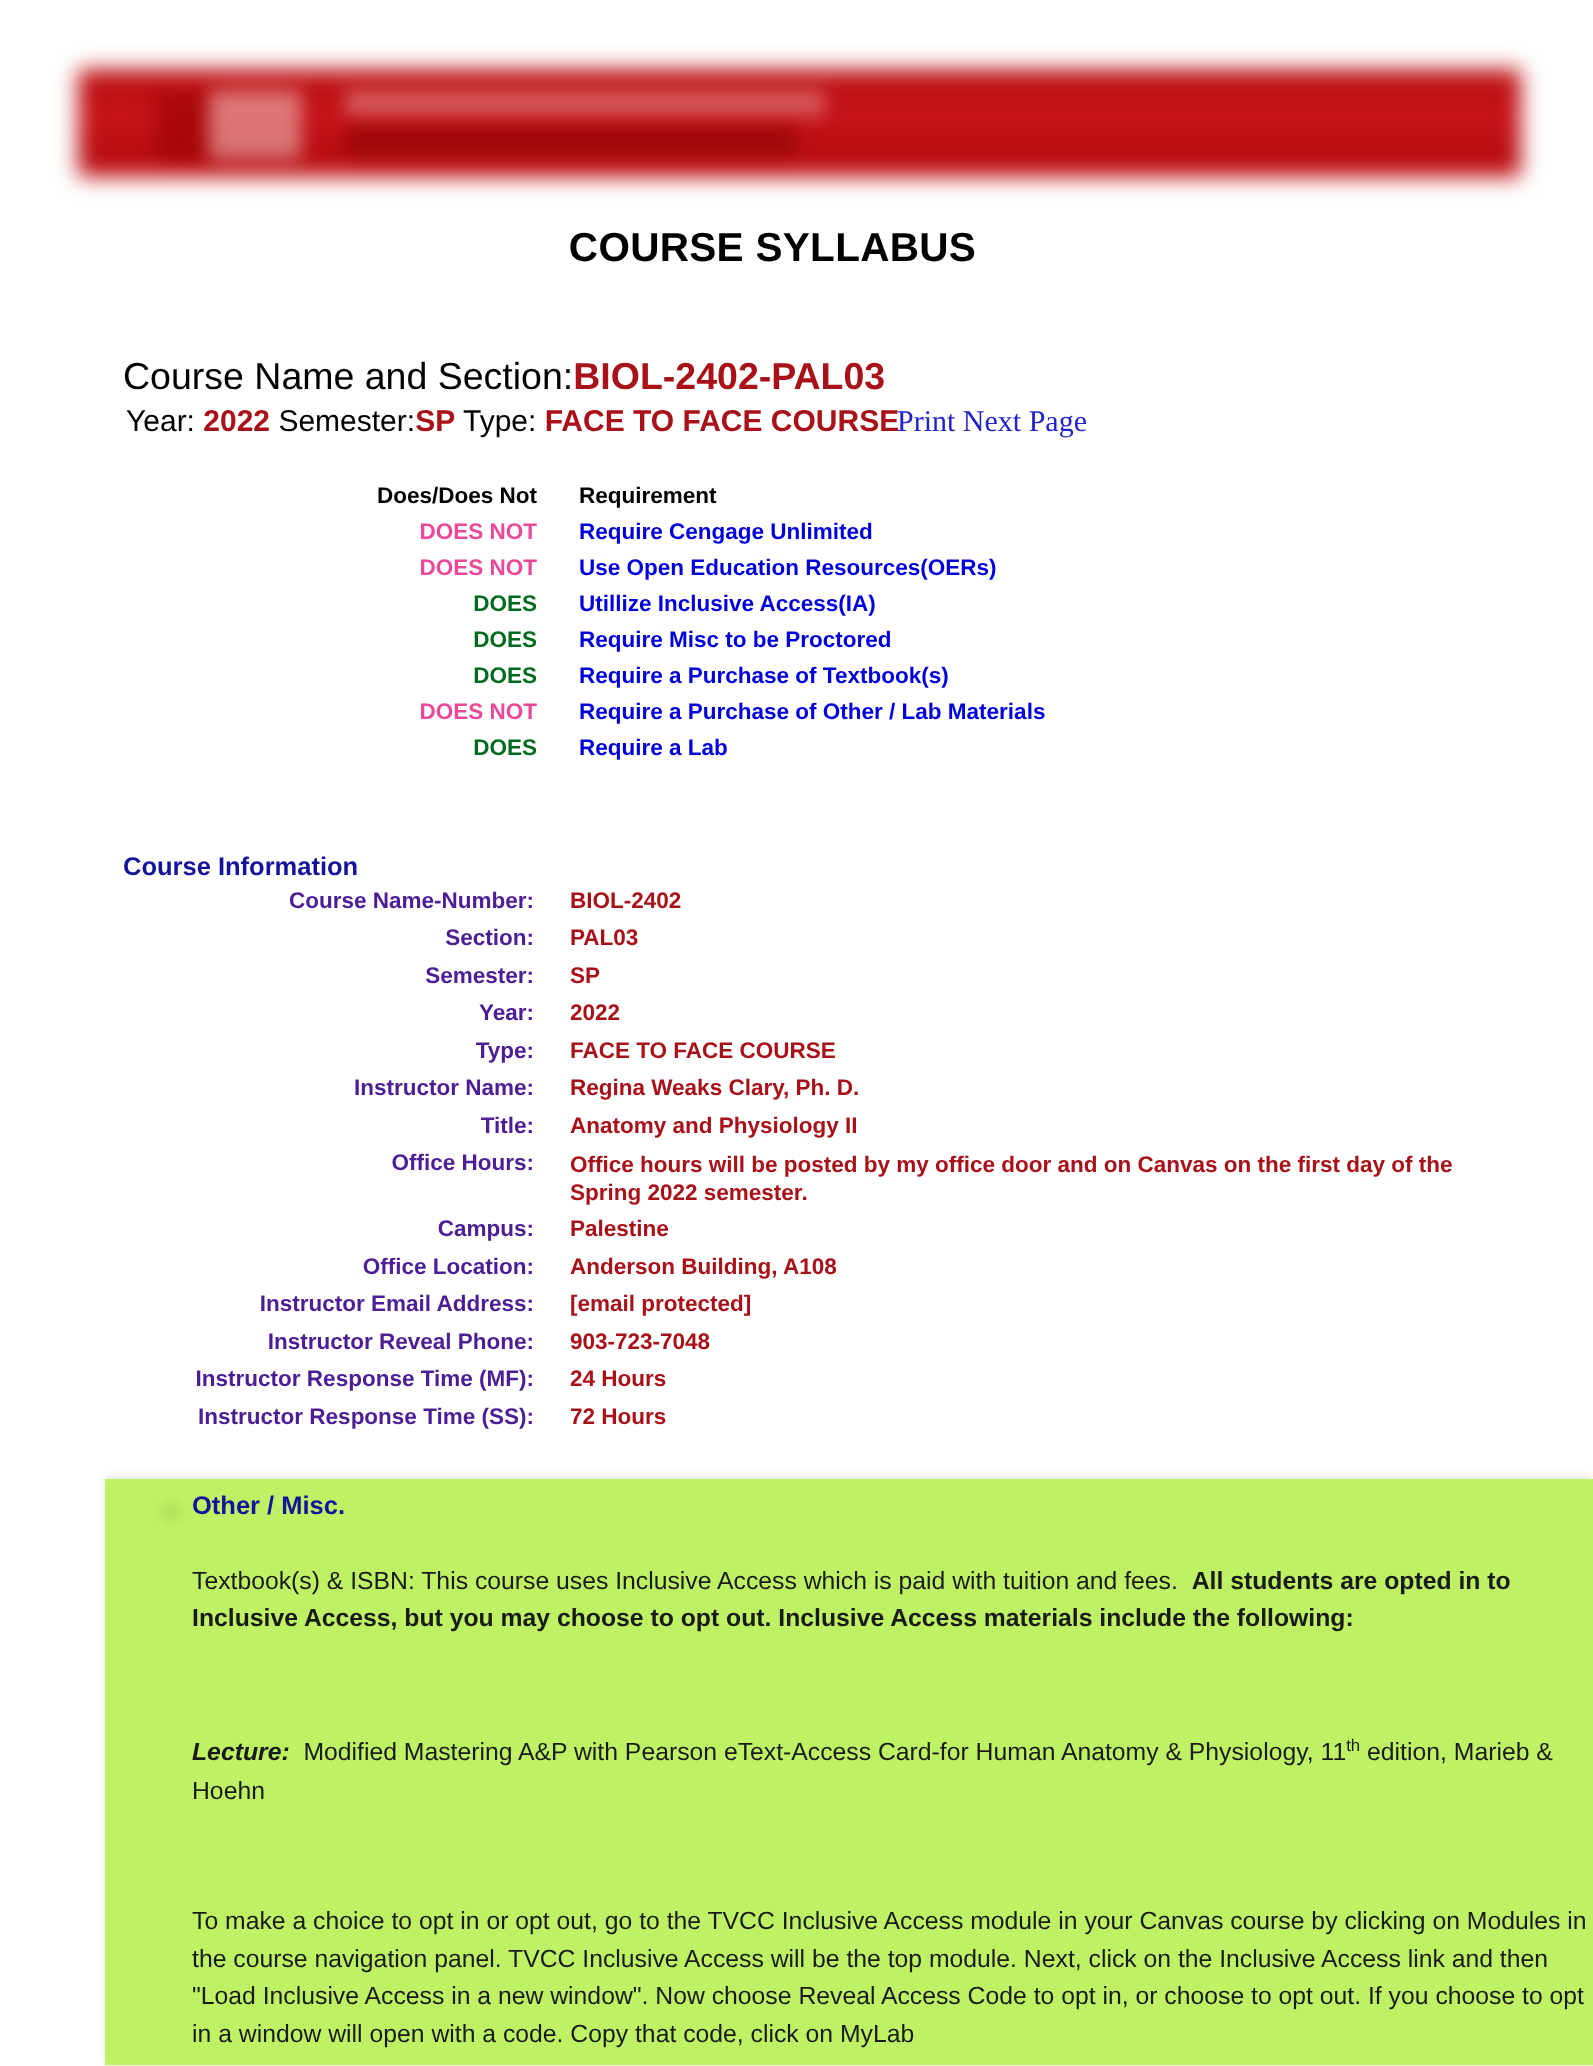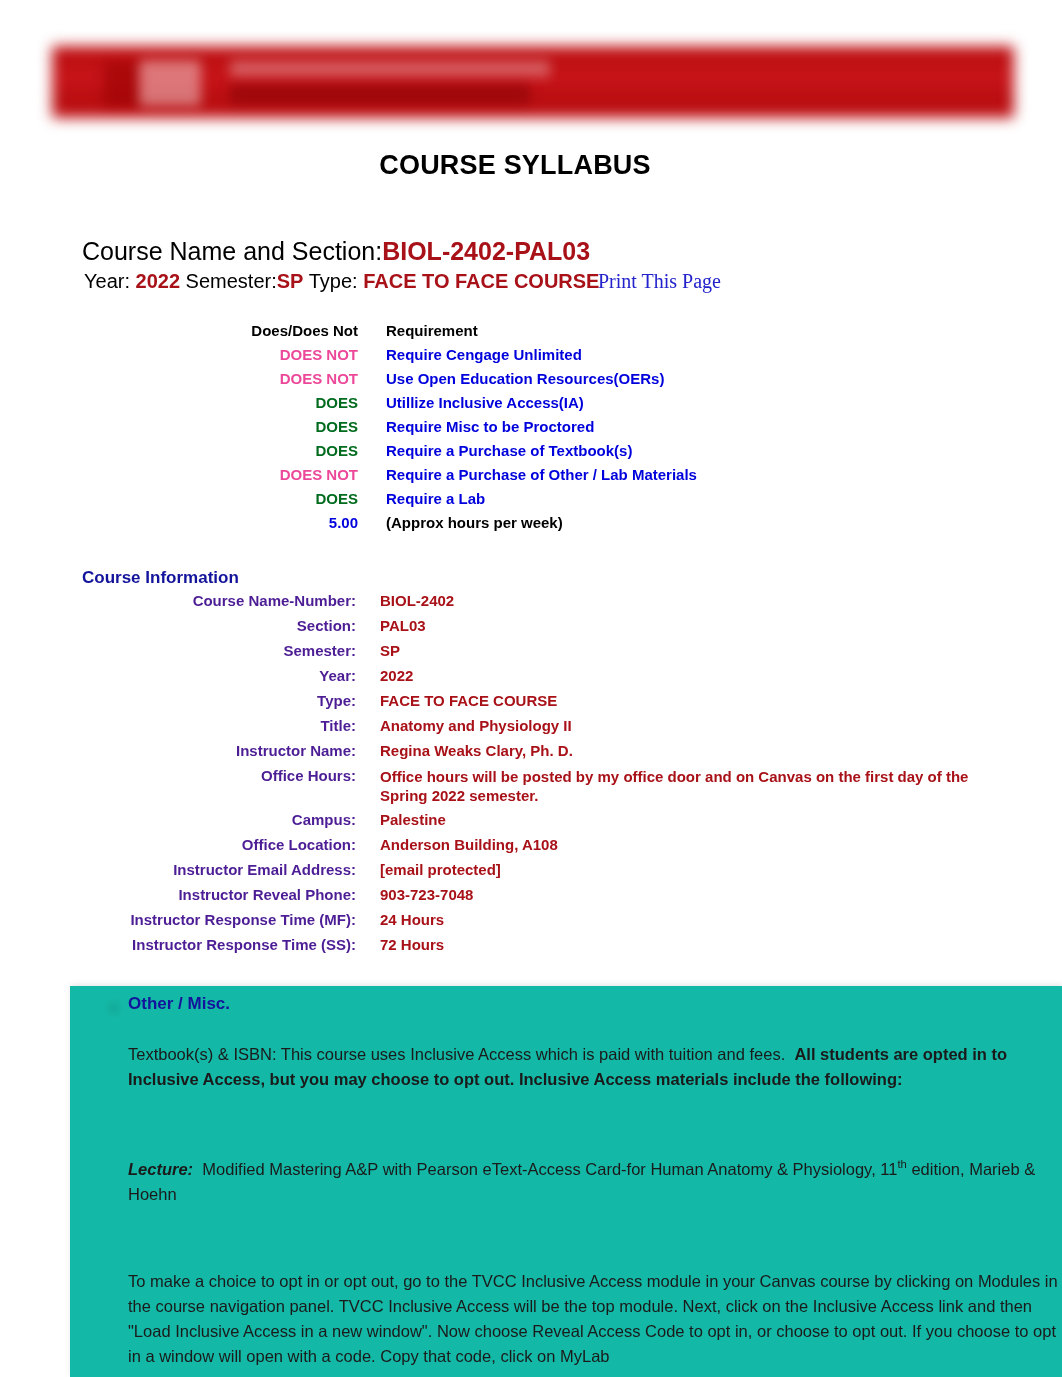--- a/index.html
+++ b/index.html
@@ -194,21 +194,21 @@
   .info-table tr.tall td { height: 44px; }
   .info-table td.val.wrap { white-space: normal; width: 600px; line-height: 19px; }
 
   
   .misc-panel {
     position: absolute;
     left: 70px;
     top: 986px;
     width: 992px;
     height: 391px;
-    background: #14b8a6;
+    background: #bef264;
     box-shadow: 0 -2px 6px rgba(0,0,0,0.07), 2px 0 5px rgba(0,0,0,0.05);
   }
   .misc-bullet {
     position: absolute;
     left: 33px;
     top: 11px;
     width: 22px;
     height: 22px;
     border-radius: 50%;
     background: radial-gradient(circle, rgba(0,0,0,0.07) 0%, rgba(0,0,0,0.0) 70%);
@@ -256,21 +256,21 @@
 </div>
 
 <div class="meta-line">
   <span>Year:</span>
   <span class="val">2022</span>
   <span>Semester:</span><span class="val">SP</span>
   <span>Type:</span>
   <span class="val">FACE TO FACE COURSE</span>
 </div>
 
-<a class="print-link" href="#">Print This Page</a>
+<a class="print-link" href="#">Print Next Page</a>
 
 <table class="req-table">
   <tbody>
     <tr>
       <td class="c1 hdr">Does/Does Not</td>
       <td class="c2 hdr">Requirement</td>
     </tr>
     <tr>
       <td class="c1 neg">DOES NOT</td>
       <td class="c2 req">Require Cengage Unlimited</td>
@@ -292,24 +292,20 @@
       <td class="c2 req">Require a Purchase of Textbook(s)</td>
     </tr>
     <tr>
       <td class="c1 neg">DOES NOT</td>
       <td class="c2 req">Require a Purchase of Other / Lab Materials</td>
     </tr>
     <tr>
       <td class="c1 pos">DOES</td>
       <td class="c2 req">Require a Lab</td>
     </tr>
-    <tr>
-      <td class="c1 num">5.00</td>
-      <td class="c2 plain">(Approx hours per week)</td>
-    </tr>
   </tbody>
 </table>
 
 <div class="section-head">Course Information</div>
 
 <table class="info-table">
   <tbody>
     <tr>
       <td class="lbl">Course Name-Number:</td>
       <td class="val">BIOL-2402</td>
@@ -324,26 +320,26 @@
     </tr>
     <tr>
       <td class="lbl">Year:</td>
       <td class="val">2022</td>
     </tr>
     <tr>
       <td class="lbl">Type:</td>
       <td class="val">FACE TO FACE COURSE</td>
     </tr>
     <tr>
+      <td class="lbl">Instructor Name:</td>
+      <td class="val">Regina Weaks Clary, Ph. D.</td>
+    </tr>
+    <tr>
       <td class="lbl">Title:</td>
       <td class="val">Anatomy and Physiology II</td>
-    </tr>
-    <tr>
-      <td class="lbl">Instructor Name:</td>
-      <td class="val">Regina Weaks Clary, Ph. D.</td>
     </tr>
     <tr class="tall">
       <td class="lbl">Office Hours:</td>
       <td class="val wrap">Office hours will be posted by my office door and on Canvas on the first day of the Spring 2022 semester.</td>
     </tr>
     <tr>
       <td class="lbl">Campus:</td>
       <td class="val">Palestine</td>
     </tr>
     <tr>

